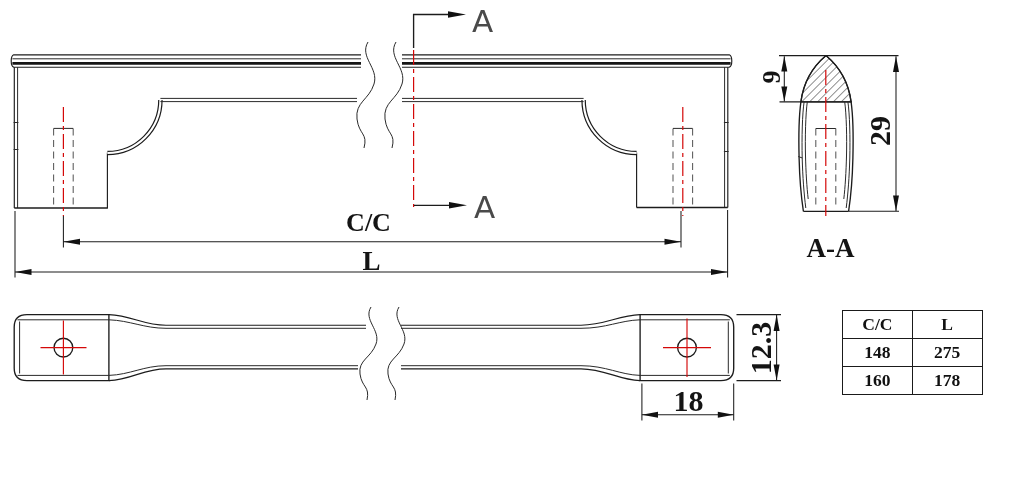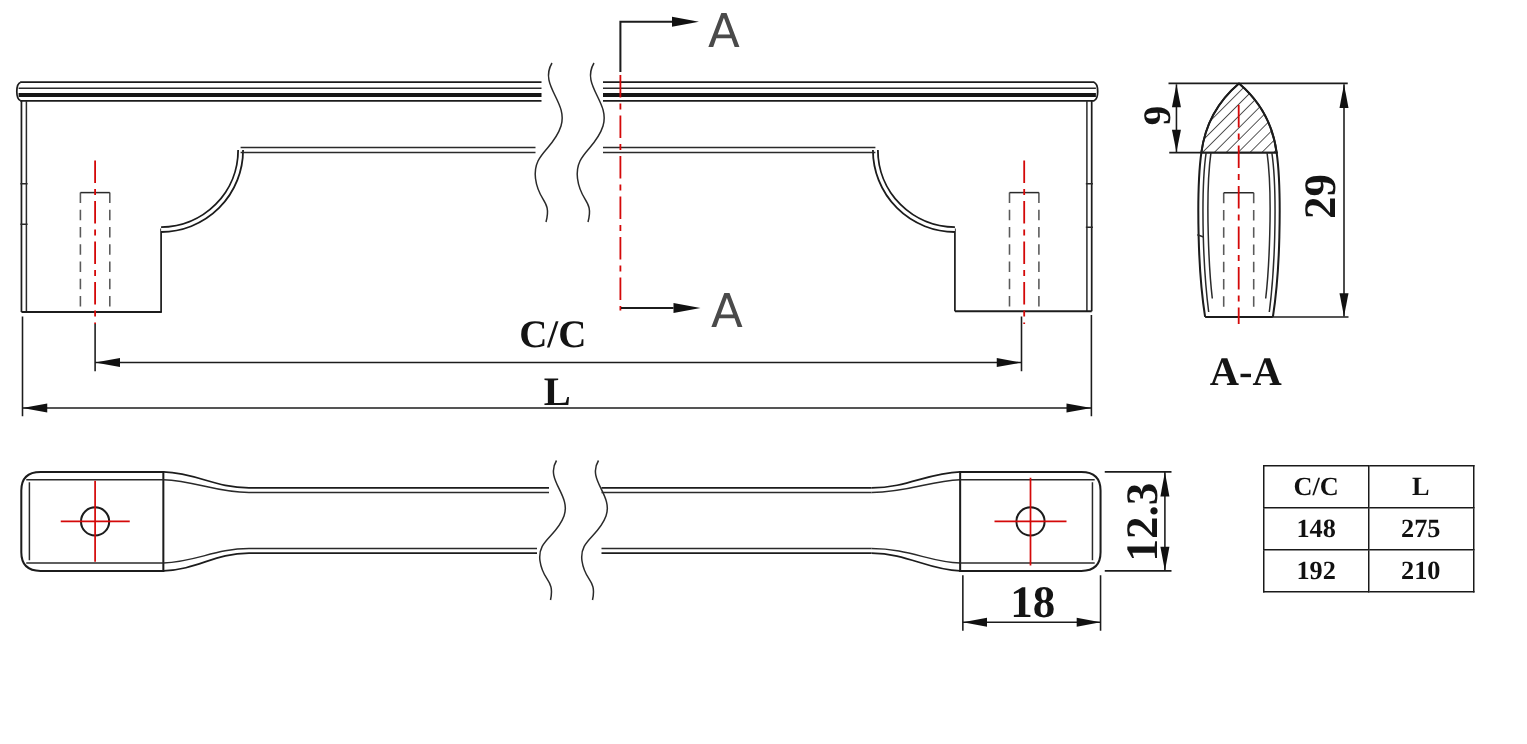--- a/index.html
+++ b/index.html
@@ -254,18 +254,18 @@
   <tbody>
     <tr>
       <td>C/C</td>
       <td>L</td>
     </tr>
     <tr>
       <td>148</td>
       <td>275</td>
     </tr>
     <tr>
-      <td>192</td>
-      <td>210</td>
+      <td>160</td>
+      <td>178</td>
     </tr>
   </tbody>
 </table>
 </div>
 
 </body></html>

